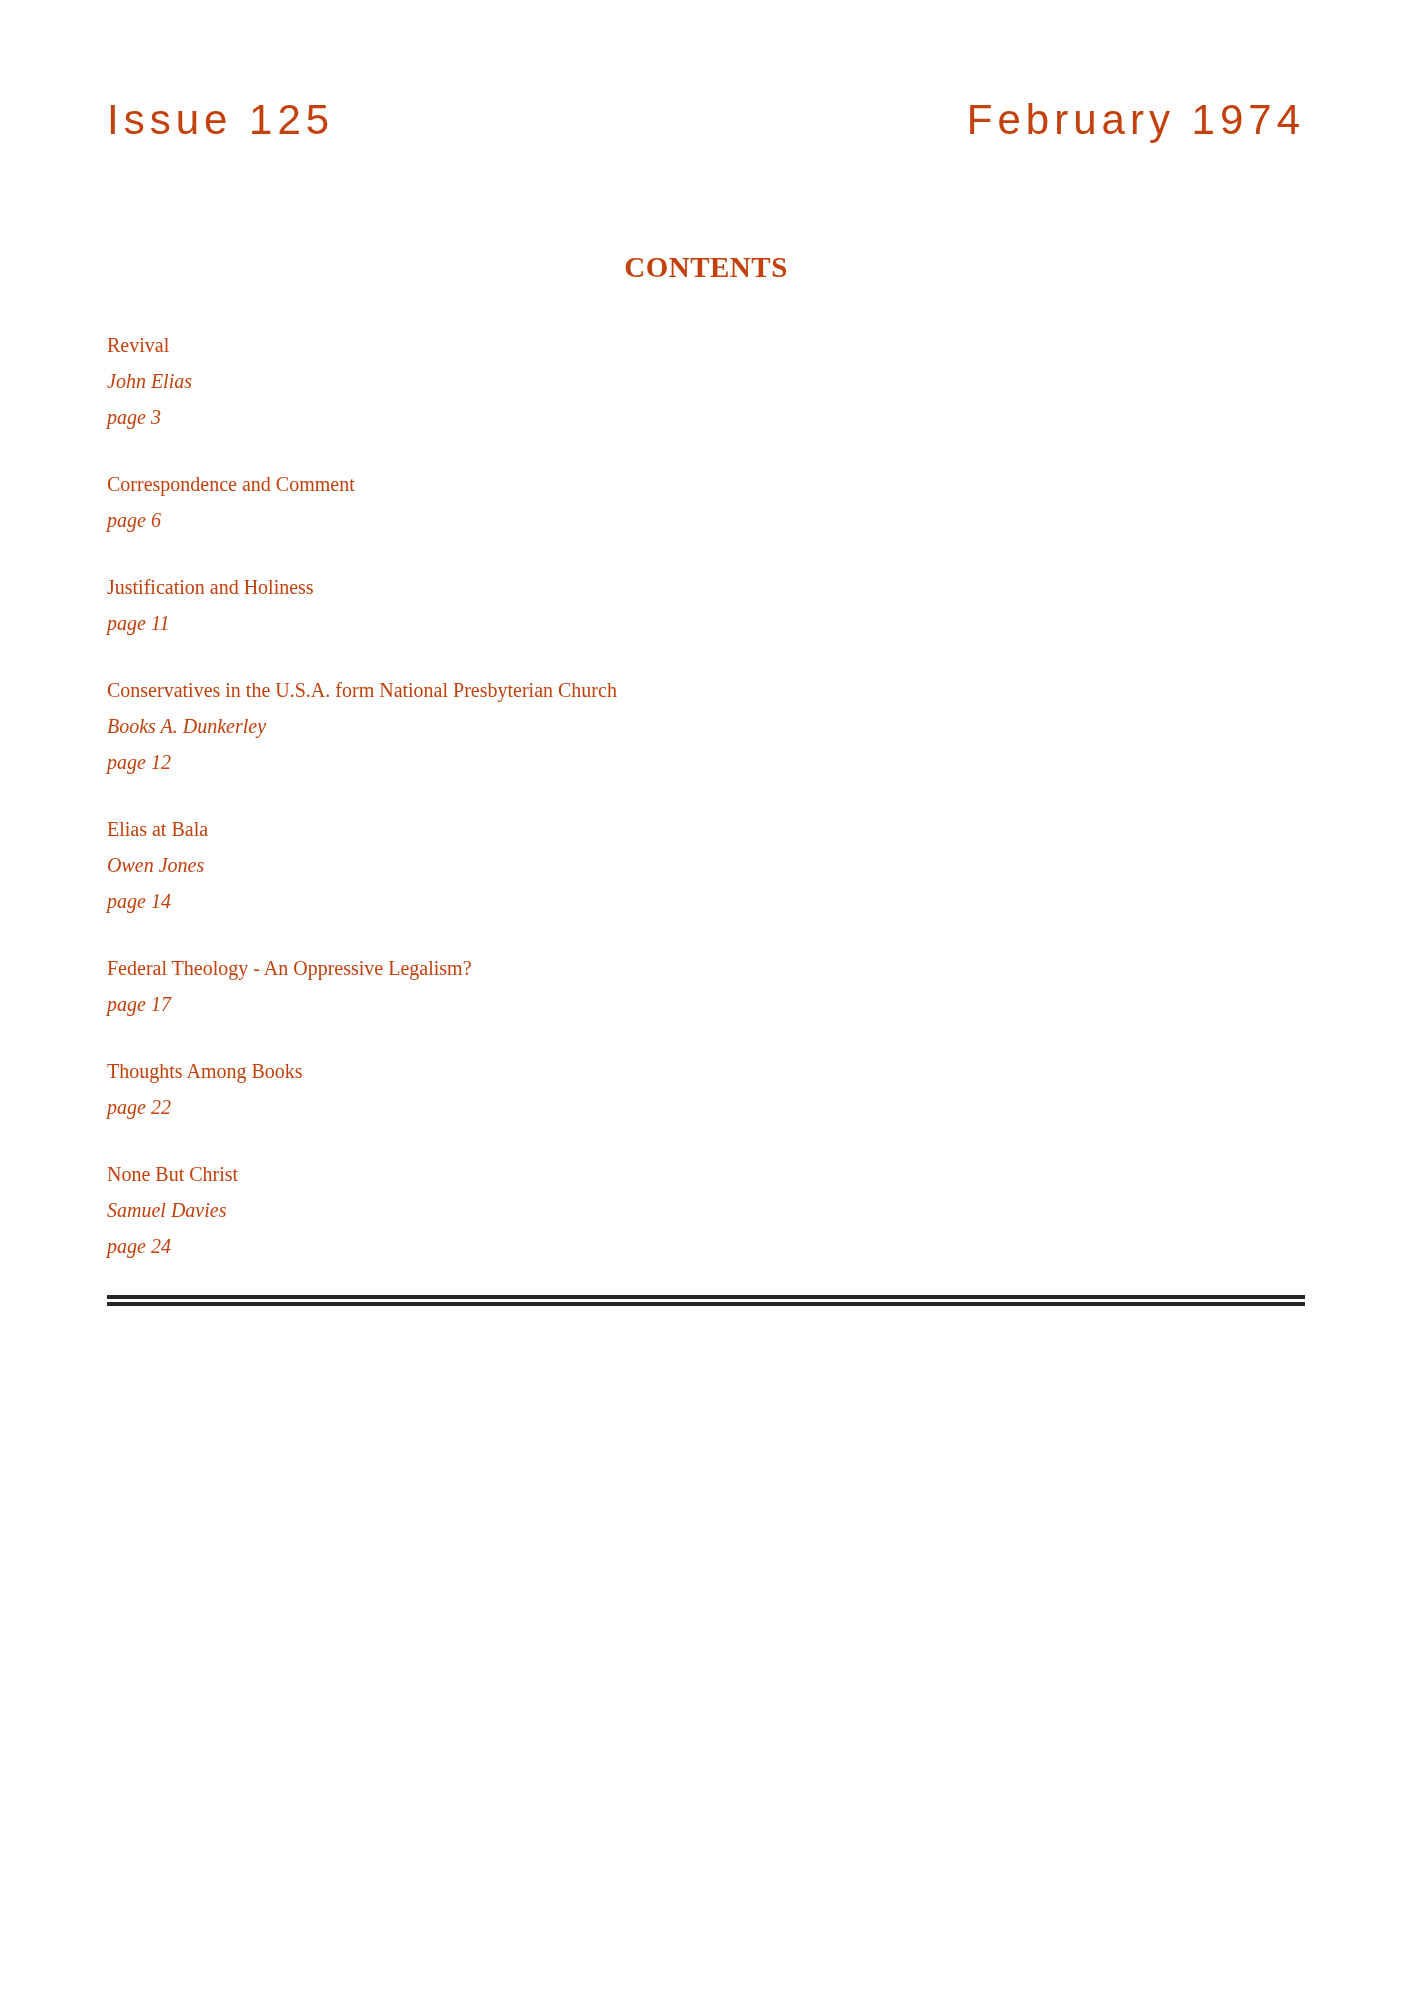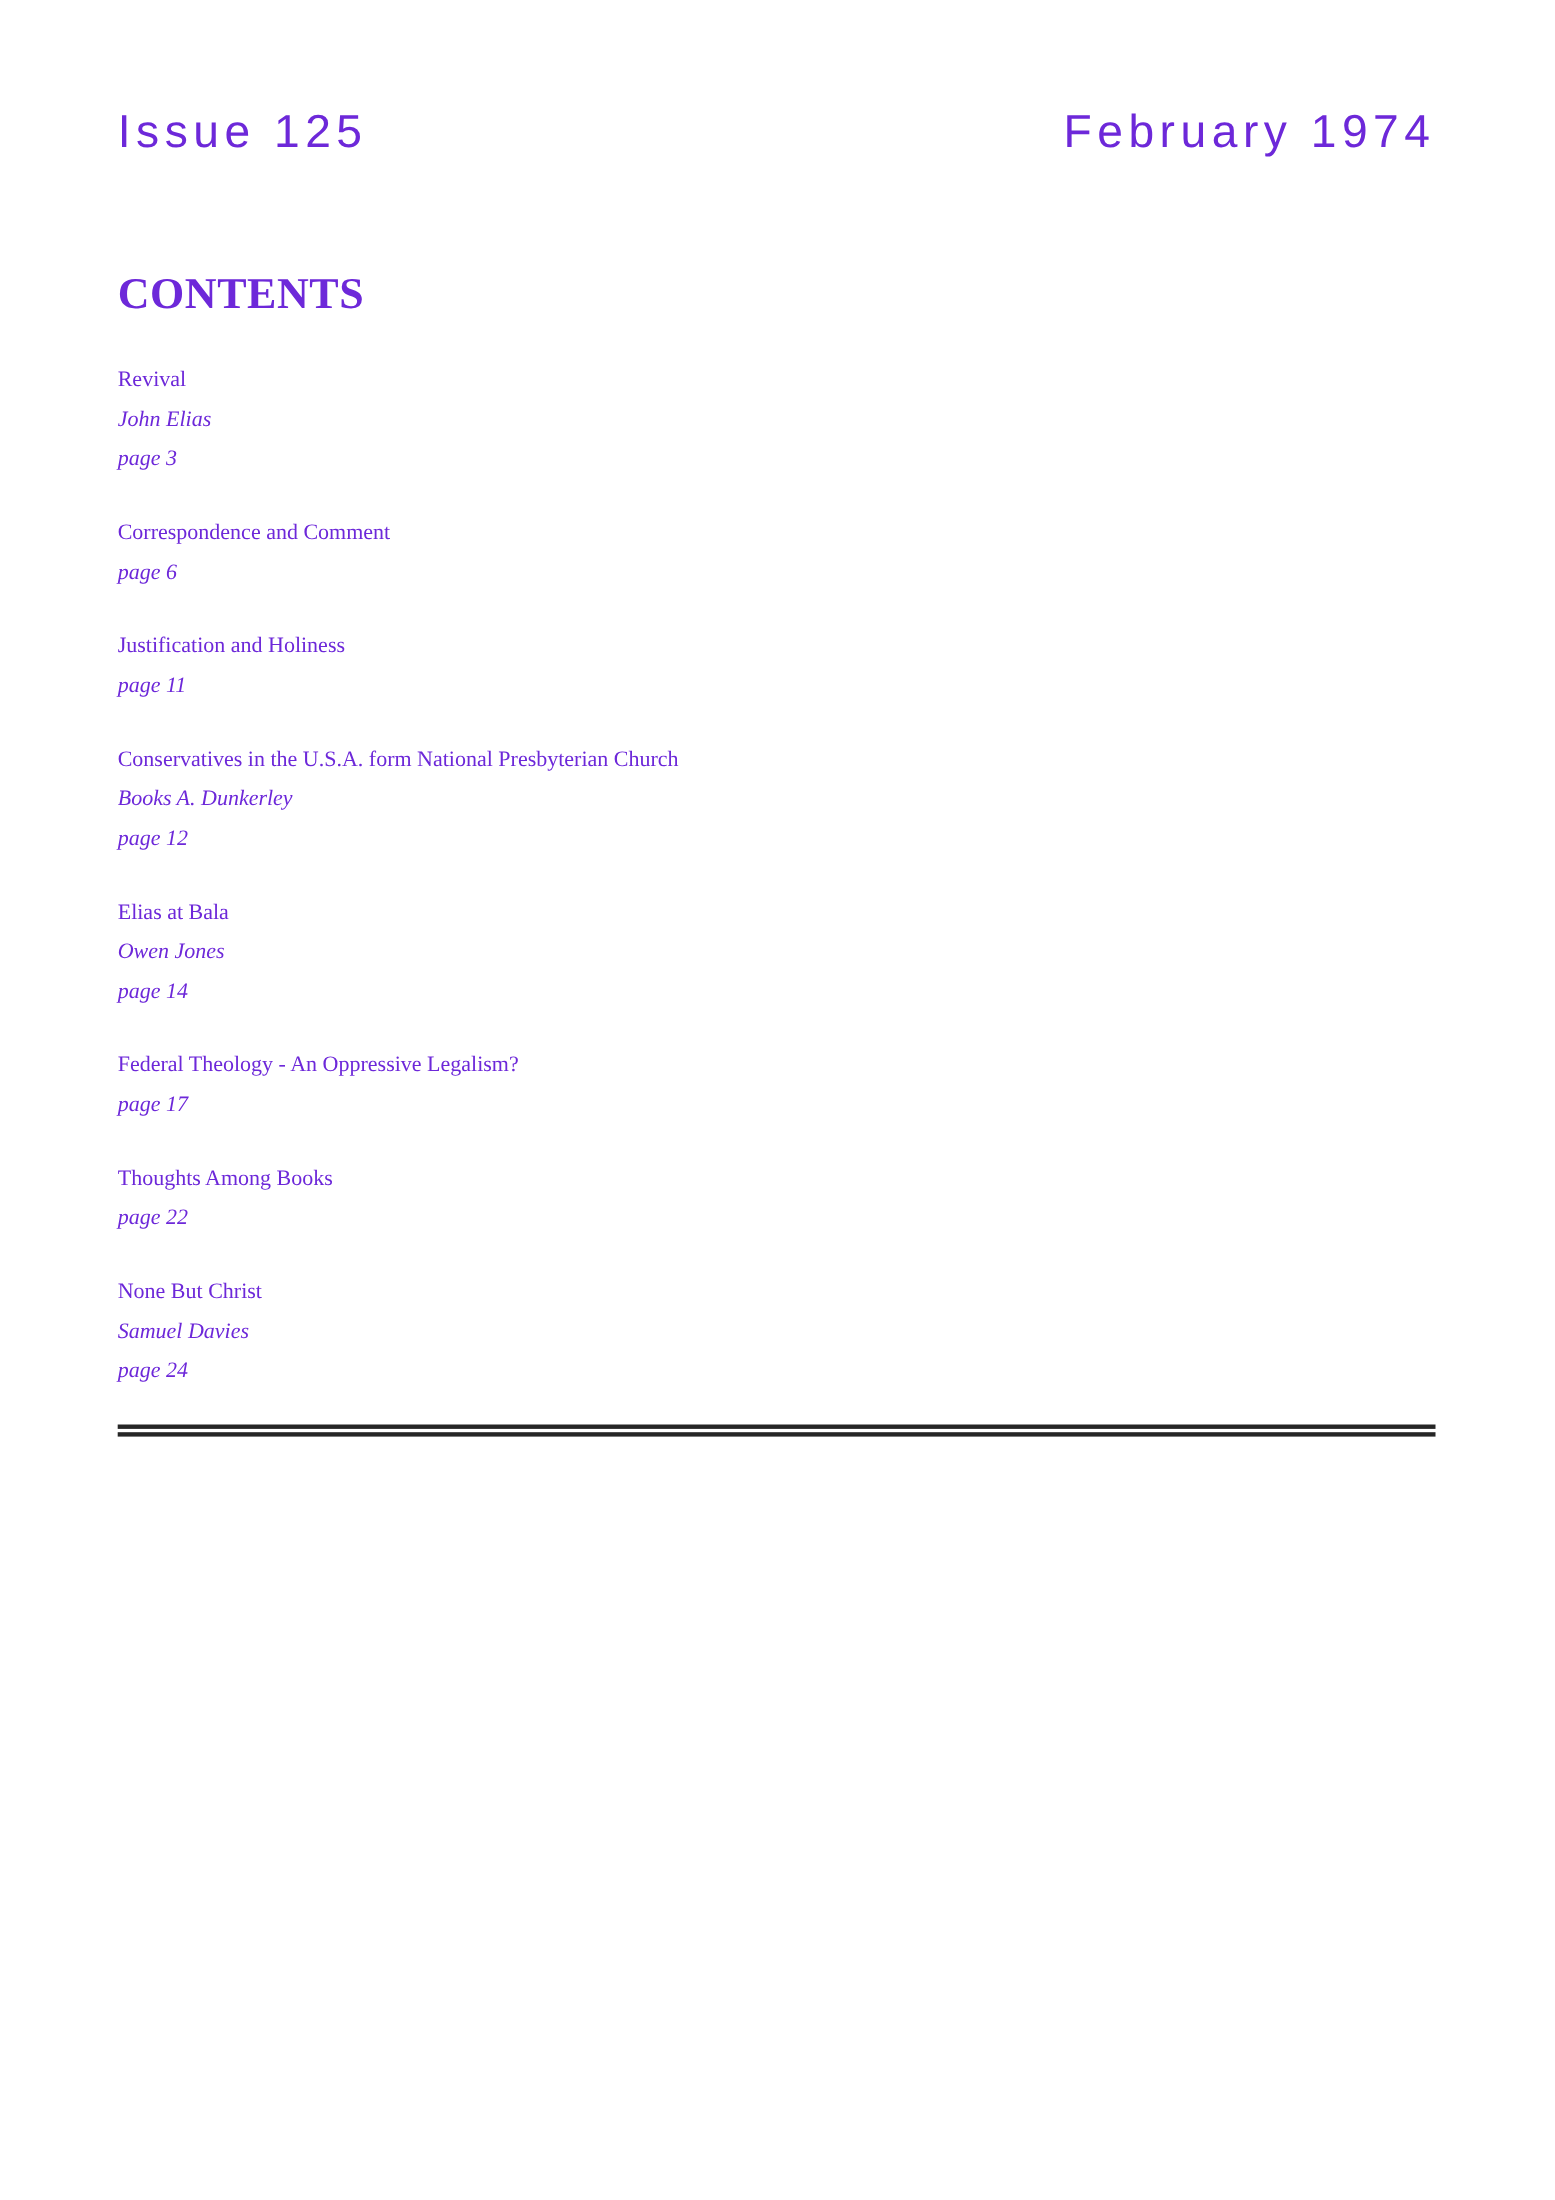--- a/index.html
+++ b/index.html
@@ -5,21 +5,21 @@
   html, body {
     margin: 0;
     padding: 0;
     background: #ffffff;
   }
   .page {
     position: relative;
     width: 1414px;
     height: 2000px;
     background: #ffffff;
-    color: #6d28d9;
+    color: #c2410c;
     font-family: "Liberation Serif", serif;
     overflow: hidden;
   }
   .content {
     position: absolute;
     left: 107px;
     width: 1198px;
     top: 0;
   }
   .masthead {
@@ -29,24 +29,25 @@
     margin-top: 96px;
     font-family: "Liberation Sans", sans-serif;
     font-size: 42px;
     font-weight: 400;
     letter-spacing: 5px;
     line-height: 48px;
     white-space: nowrap;
   }
   .contents-heading {
     margin: 103px 0 0 0;
-    font-size: 40px;
+    font-size: 29px;
     font-weight: 700;
     line-height: 40px;
     letter-spacing: 0.5px;
+    text-align: center;
   }
   .toc-list {
     margin-top: 40px;
   }
   .toc-entry {
     margin-bottom: 31px;
     font-size: 20px;
     line-height: 36px;
   }
   .entry-title {

